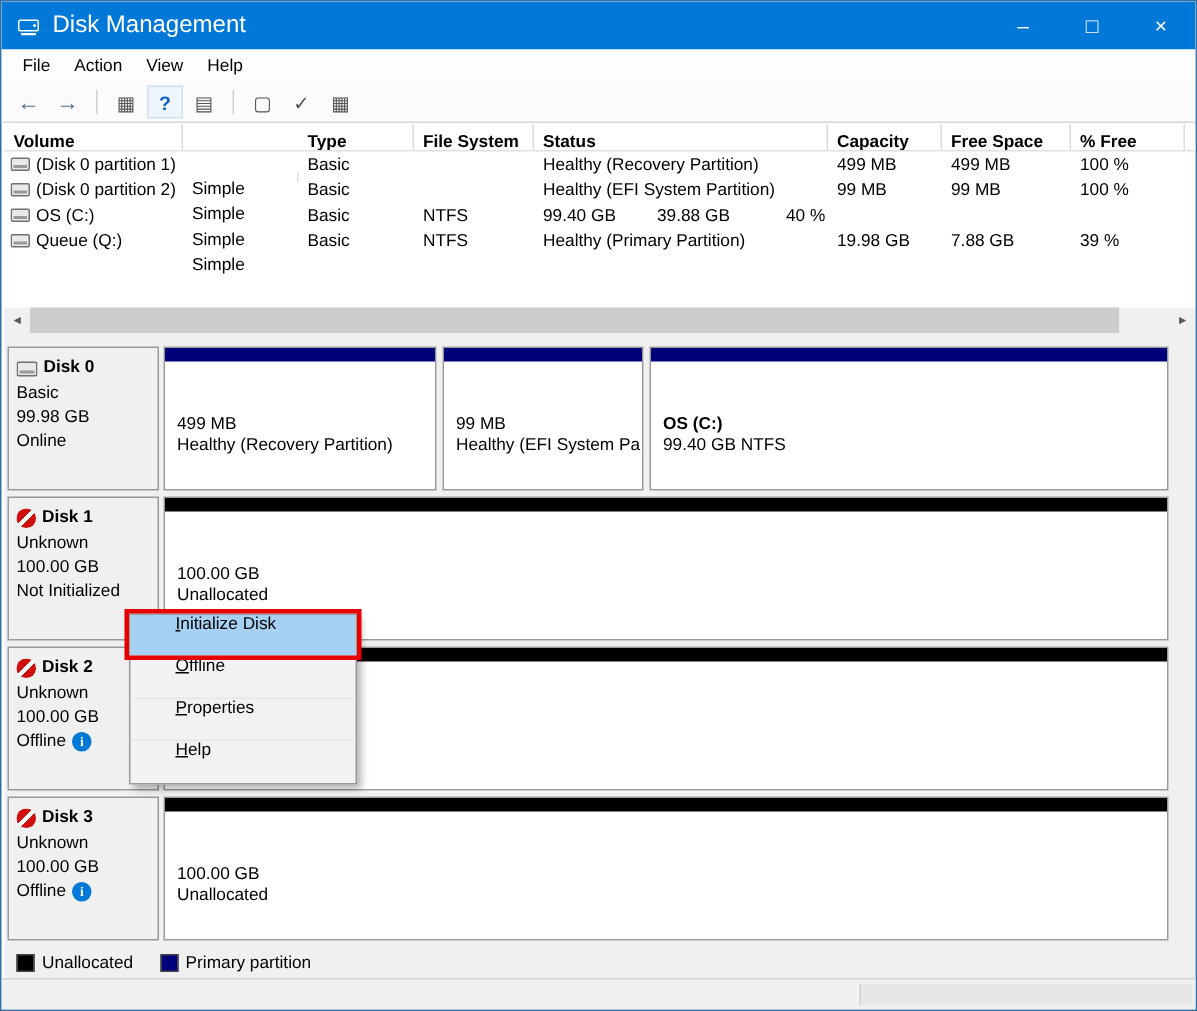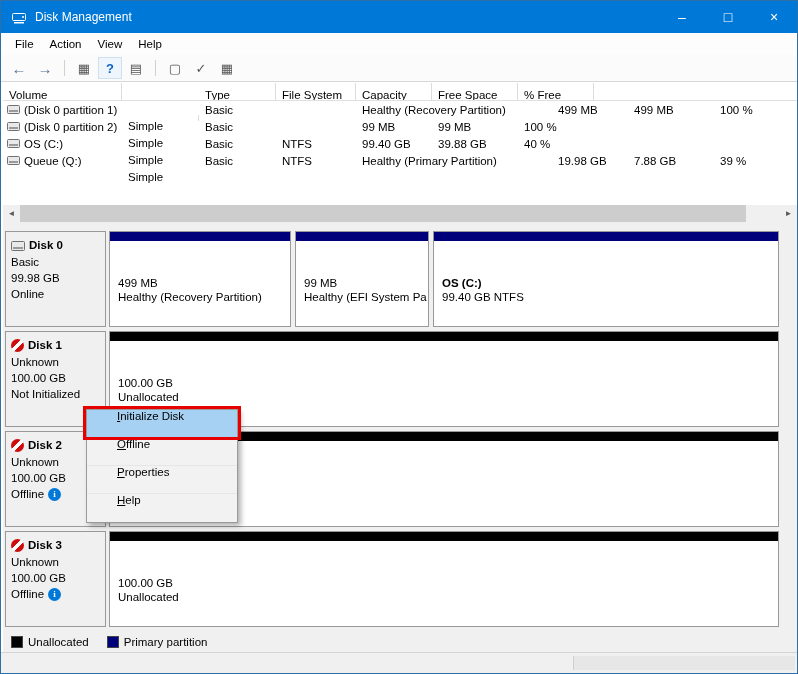--- a/index.html
+++ b/index.html
@@ -3,39 +3,39 @@
 <meta charset="utf-8">
 <style>
   * { margin:0; padding:0; box-sizing:border-box; }
   html,body { width:798px; height:674px; }
   body { font-family:"Liberation Sans", sans-serif; font-size:11.5px; color:#000; background:#fff; }
   #window { position:relative; width:798px; height:674px; border:1px solid #2f6fa7; background:#fff; overflow:hidden; }
 
   
   .titlebar { position:absolute; top:0; left:0; width:100%; height:32px; background:#0078d7; display:flex; align-items:center; color:#fff; }
   .app-icon { margin:0 8px 0 10px; display:flex; align-items:center; }
-  .win-title { font-size:12px; }
+  .win-title { font-size:16px; }
   .win-controls { position:absolute; right:0; top:0; height:32px; display:flex; }
   .win-btn { width:46px; height:32px; display:flex; align-items:center; justify-content:center; font-size:14px; color:#fff; }
 
   
   .menubar { position:absolute; top:32px; left:0; width:100%; height:22px; background:#fdfdfd; display:flex; align-items:center; padding-left:6px; }
   .menu-item { padding:3px 8px; }
 
   
   .toolbar { position:absolute; top:54px; left:0; width:100%; height:27px; background:#fbfbfb; border-bottom:1px solid #d7d7d7; display:flex; align-items:center; padding-left:6px; gap:2px; }
   .tb-btn { width:24px; height:22px; display:flex; align-items:center; justify-content:center; color:#555; font-size:13px; }
   .tb-btn.arrow { color:#4d6f96; font-size:15px; }
   .tb-btn.help { color:#0b64c4; font-weight:bold; border:1px solid #cfe0ef; background:#eef5fc; }
   .tb-sep { width:1px; height:16px; background:#d0d0d0; margin:0 5px; }
 
   
   .listview { position:absolute; top:82px; left:2px; width:794px; height:122px; background:#fff; }
   .lv-header { display:flex; height:18px; border-bottom:1px solid #e0e0e0; }
-  .lv-h { border-right:1px solid #dcdcdc; padding:6px 0 0 6px; overflow:hidden; white-space:nowrap; }
+  .lv-h { border-right:1px solid #dcdcdc; padding:6px 0 0 6px; overflow:hidden; white-space:nowrap;font-weight:bold; }
   .lv-row { display:flex; height:17px; align-items:center; }
   .lv-c { padding:0 0 0 6px; overflow:hidden; white-space:nowrap; }
   .lv-c.first { display:flex; align-items:center; gap:4px; padding-left:4px; }
   .w0{width:119px;} .w1{width:77px;margin-top:32px;} .w2{width:77px;} .w3{width:80px;} .w4{width:196px;} .w5{width:76px;} .w6{width:86px;} .w7{width:76px;}
 
   
   .hscroll { position:absolute; top:204px; left:2px; width:794px; height:17px; background:#f0f0f0; }
   .hs-btn { position:absolute; top:0; width:17px; height:17px; color:#5a5a5a; font-size:8px; display:flex; align-items:center; justify-content:center; }
   .hs-left { left:0; } .hs-right { right:0; }
   .hs-thumb { position:absolute; top:0; left:17px; width:726px; height:17px; background:#cdcdcd; }
@@ -119,20 +119,21 @@
     <span class="tb-btn">✓</span>
     <span class="tb-btn">▦</span>
   </div>
 
   <div class="listview">
     <div class="lv-header">
       <div class="lv-h w0">Volume</div>
       <div class="lv-h w1">Layout</div>
       <div class="lv-h w2">Type</div>
       <div class="lv-h w3">File System</div>
+      <div class="lv-h w4">Status</div>
       <div class="lv-h w5">Capacity</div>
       <div class="lv-h w6">Free Space</div>
       <div class="lv-h w7">% Free</div>
     </div>
 
     <div class="lv-row">
       <div class="lv-c w0 first">
         <svg width="13" height="11" viewBox="0 0 13 11">
             <rect x="0.5" y="1.5" width="12" height="8" rx="1" fill="#e9e9e9" stroke="#707070"></rect>
             <rect x="2" y="6" width="9" height="2" fill="#9a9a9a"></rect>
@@ -152,20 +153,21 @@
       <div class="lv-c w0 first">
         <svg width="13" height="11" viewBox="0 0 13 11">
             <rect x="0.5" y="1.5" width="12" height="8" rx="1" fill="#e9e9e9" stroke="#707070"></rect>
             <rect x="2" y="6" width="9" height="2" fill="#9a9a9a"></rect>
           </svg>
         <span>(Disk 0 partition 2)</span>
       </div>
       <div class="lv-c w1">Simple</div>
       <div class="lv-c w2">Basic</div>
       <div class="lv-c w3"></div>
+      <div class="lv-c w4">Healthy (EFI System Partition)</div>
       <div class="lv-c w5">99 MB</div>
       <div class="lv-c w6">99 MB</div>
       <div class="lv-c w7">100 %</div>
     </div>
 
     <div class="lv-row">
       <div class="lv-c w0 first">
         <svg width="13" height="11" viewBox="0 0 13 11">
             <rect x="0.5" y="1.5" width="12" height="8" rx="1" fill="#e9e9e9" stroke="#707070"></rect>
             <rect x="2" y="6" width="9" height="2" fill="#9a9a9a"></rect>

